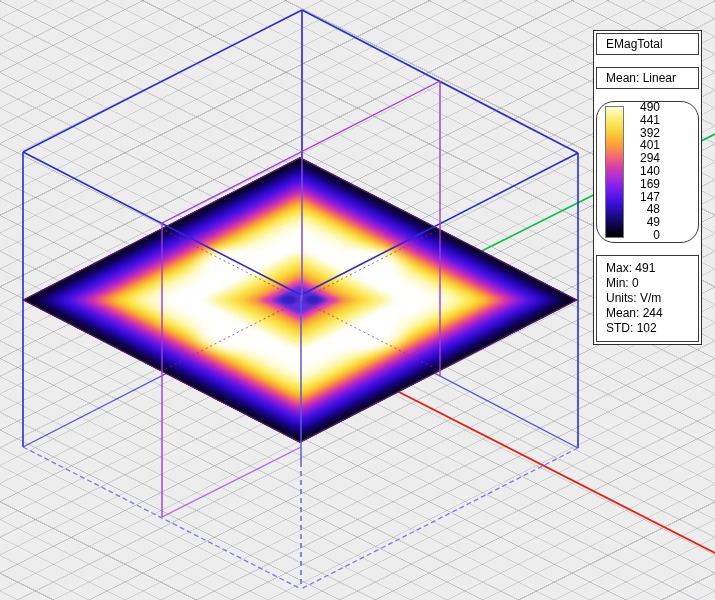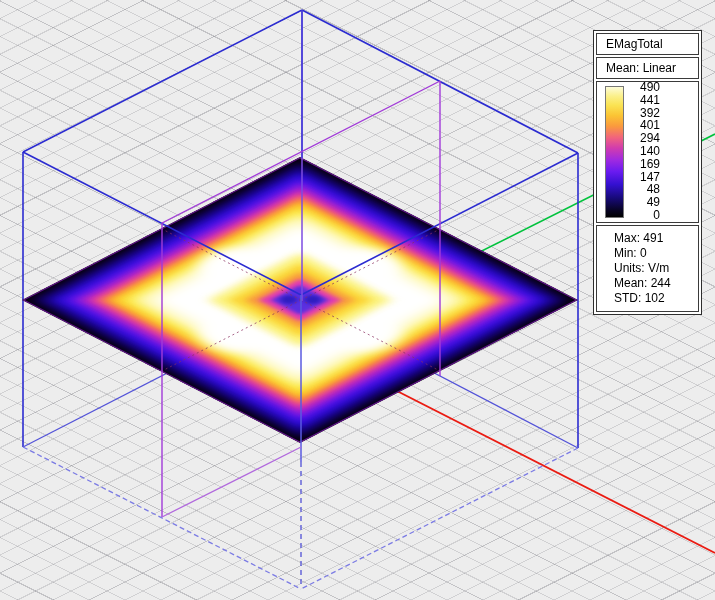--- a/index.html
+++ b/index.html
@@ -50,38 +50,38 @@
   .c5{inset:179px;background:#5b2fe0;filter:blur(2.5px);}
   .blob{width:17px;height:17px;border-radius:50%;background:#2f1dc0;filter:blur(2.5px);}
   .blobA{left:184px;top:183px;} .blobB{left:201px;top:200px;}
 
   
   .legend{
     position:absolute;left:593px;top:30px;width:109px;z-index:4;
     background:#ffffff;border:1px solid #2e2e2e;padding:2px;box-sizing:border-box;
     font-size:12px;color:#000;
   }
-  .legend .sec{border:1px solid #3a3a3a;background:#fff;margin-bottom:2px;}
+  .legend .sec{border:1px solid #3a3a3a;background:#fff;margin-bottom:12px;}
   .legend .sec:last-child{margin-bottom:0;}
   .sec.hdr{height:20px;line-height:20px;padding-left:9px;}
-  .sec.scale{display:flex;align-items:flex-start;padding:4px 4px 4px 8px;}
+  .sec.scale{display:flex;align-items:flex-start;padding:4px 4px 4px 8px;border-radius:18px;}
   .cbar{
     width:17px;height:130px;flex:0 0 17px;
     background:linear-gradient(180deg,
       #fdfcd8 0%, #fbf08a 7%, #fae353 14%, #fbc434 22%, #fa9b3d 30%,
       #f1637e 39%, #d13cae 47%, #a02ae0 56%, #6a1bf0 65%, #3410d0 75%,
       #180a7c 85%, #070322 95%, #000000 100%);
     border:1px solid #777;
   }
   .ticks{
     display:flex;flex-direction:column;justify-content:space-between;
     height:140px;margin:-5px 0 -5px 4px;width:32px;
   }
   .ticks div{text-align:right;line-height:12px;font-size:12px;}
-  .sec.stats{padding:5px 4px 5px 17px;}
+  .sec.stats{padding:5px 4px 5px 9px;}
   .sec.stats div{line-height:15px;font-size:12px;white-space:nowrap;}
 </style>
 </head>
 <body>
 
 <div class="viewport">
 
   <svg class="layer z1" width="715" height="600">
 
     <line x1="350" y1="317" x2="715" y2="134" stroke="#00c23c" stroke-width="1.6"></line>

